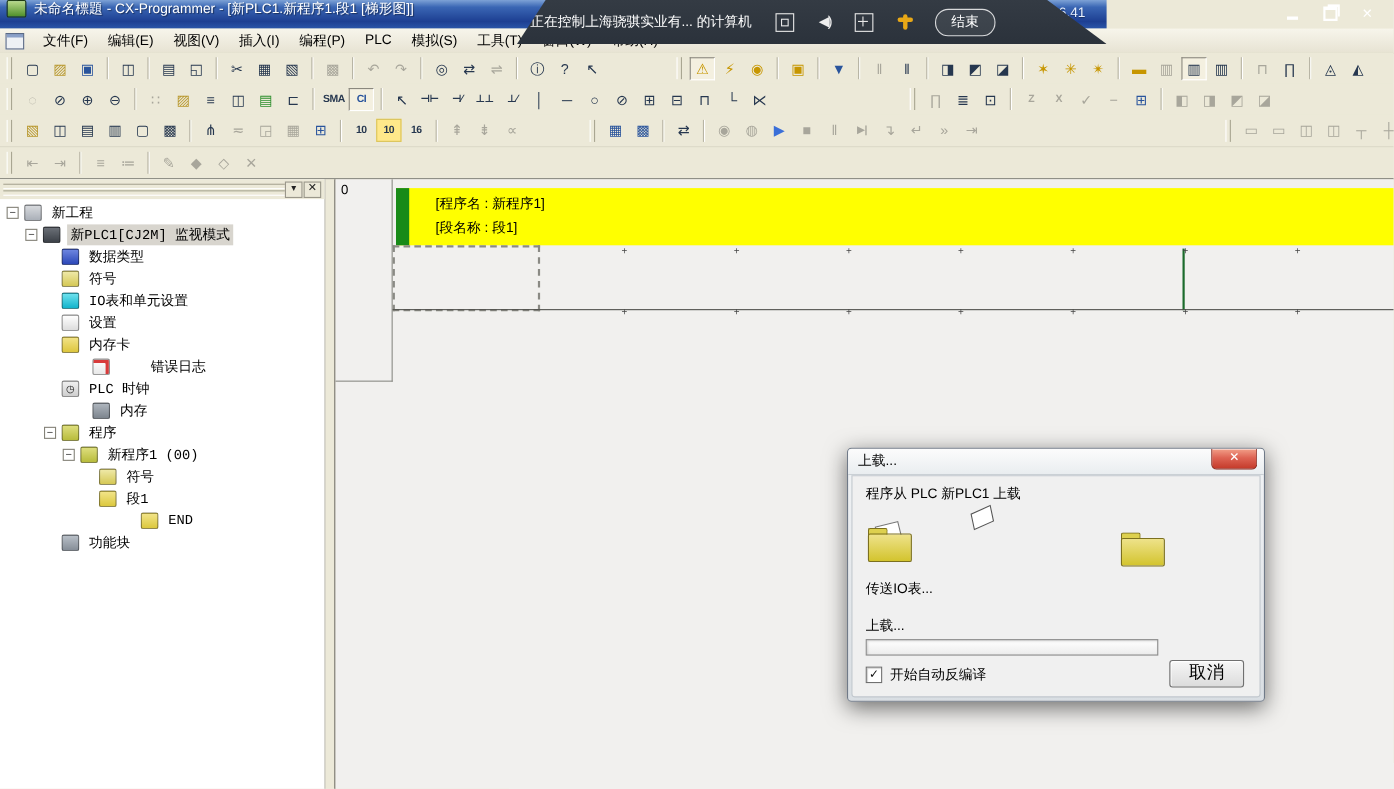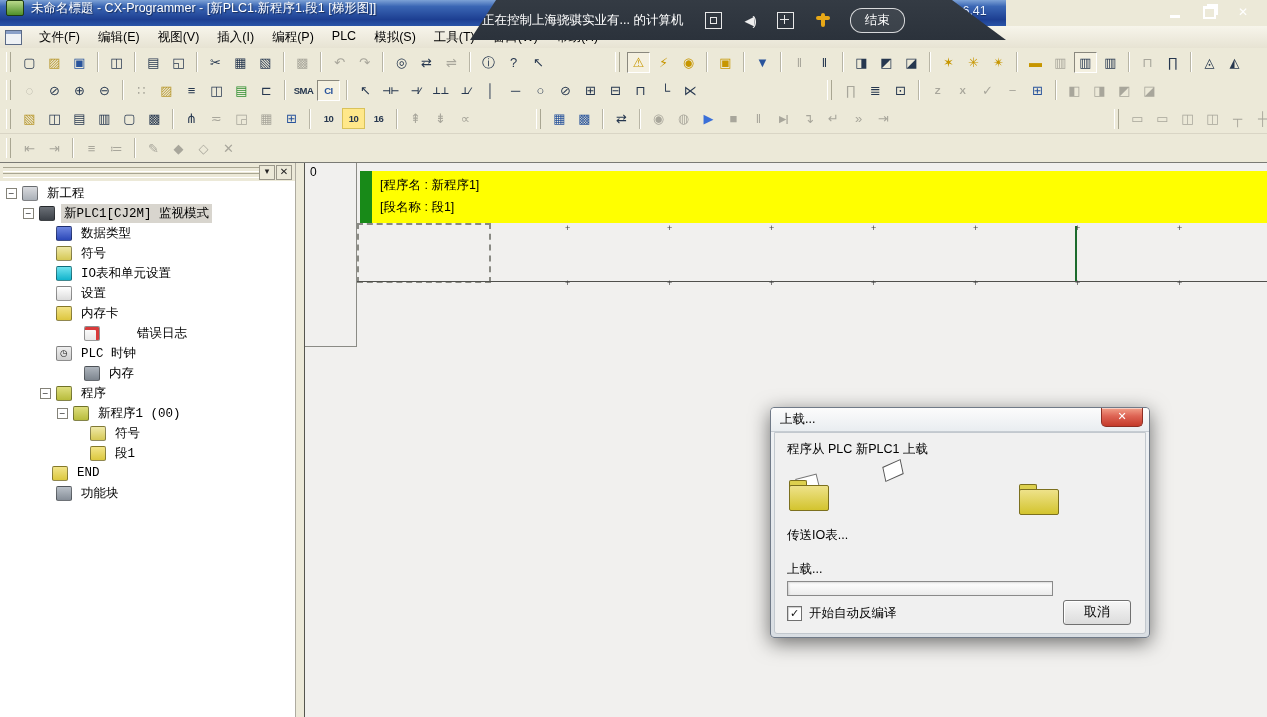--- a/index.html
+++ b/index.html
@@ -72,21 +72,21 @@
   .ti-memory{background:linear-gradient(#aeb5bd,#7d858e);}
   .ti-program{background:linear-gradient(#dede7e,#b8bc3c);}
   .ti-newprog{background:linear-gradient(#dede7e,#b8bc3c);}
   .ti-section{background:linear-gradient(#f2e489,#dcc83e);}
   .ti-fb{background:linear-gradient(#b9c0c8,#868e98);}
   #splitter{position:absolute;left:296px;top:0;width:9px;height:555px;background:#ece9d8;border-right:1px solid #55554f;box-sizing:border-box;}
   
   #ladder{position:absolute;left:305px;top:0;width:962px;height:555px;background:#f1f0ee;}
   #rung-cell{position:absolute;left:0;top:0;width:52px;height:184px;border-right:1px solid #8b8b85;border-bottom:1px solid #8b8b85;box-sizing:border-box;}
   #rung-number{position:absolute;left:5px;top:2px;font-size:12px;}
-  #banner{position:absolute;left:55px;top:8px;width:907px;height:52px;background:#ffff00;display:flex;}
+  #banner{position:absolute;left:55px;top:8px;width:907px;height:52px;background:#ffff00;display:flex;gap:16px;}
   #banner-bar{width:12px;height:52px;background:#188a18;flex:none;}
   #banner-text{padding:3px 0 0 8px;font-size:12.5px;line-height:22px;white-space:nowrap;}
   #sel-cell{position:absolute;left:52px;top:60px;width:134px;height:60px;border:2px dashed #8a8a84;box-sizing:border-box;}
   .lmark{position:absolute;font-size:9px;color:#444;line-height:6px;}
   #green-line{position:absolute;left:770px;top:63px;width:2px;height:56px;background:#1c6b2c;}
   #h-line{position:absolute;left:52px;top:118px;right:0;height:1px;background:#50504c;}
   
   #overlay{position:absolute;left:460px;top:0;width:560px;height:40px;z-index:60;
     clip-path:polygon(36px 0,492px 0,546px 100%,10px 100%);
     background:linear-gradient(#343b44,#2b323b);display:flex;align-items:center;color:#fff;padding:0;box-sizing:border-box;}
@@ -124,21 +124,21 @@
     transform:rotate(-24deg) skewX(-12deg);}
   #dlg-transfer{position:absolute;left:12px;top:94px;font-size:12.5px;}
   #dlg-upload{position:absolute;left:12px;top:128px;font-size:12.5px;}
   #dlg-progress{position:absolute;left:12px;top:148px;width:264px;height:13px;border:1px solid #8a8a8a;
     background:linear-gradient(#fff,#ececec);box-shadow:inset 1px 1px 2px rgba(0,0,0,.15);}
   #dlg-checkrow{position:absolute;left:12px;top:172px;display:flex;align-items:center;}
   #dlg-checkbox{width:13px;height:13px;background:#fff;border:1px solid #707070;font-size:11px;font-weight:bold;
     line-height:12px;text-align:center;color:#111;margin-right:7px;box-shadow:inset 1px 1px 1px rgba(0,0,0,.2);}
   #dlg-checklabel{font-size:12.5px;}
   #dlg-cancel{position:absolute;left:288px;top:167px;width:66px;height:23px;border:1px solid #707070;border-radius:3px;
-    background:linear-gradient(#f6f6f6,#dcdcdc);font-size:13px;text-align:center;line-height:21px;box-shadow:1px 1px 0 #fff inset;}
+    background:linear-gradient(#f6f6f6,#dcdcdc);font-size:16px;text-align:center;line-height:21px;box-shadow:1px 1px 0 #fff inset;}
 </style>
 </head>
 <body>
 
 <div id="titlebar">
   <div id="title-icon"></div>
   <div id="window-title">未命名標題 - CX-Programmer - [新PLC1.新程序1.段1 [梯形图]]</div>
 </div>
 <div id="ip-fragment">.16.41</div>
 <div id="win-controls">
@@ -404,21 +404,21 @@
         <div class="trow" style="padding-left: 74px;">
           <span class="texp ghost"></span>
           <span class="ticon ti-symbol"></span>
           <span class="tlabel">符号</span>
         </div>
         <div class="trow" style="padding-left: 74px;">
           <span class="texp ghost"></span>
           <span class="ticon ti-section"></span>
           <span class="tlabel">段1</span>
         </div>
-        <div class="trow" style="padding-left: 36px;">
+        <div class="trow" style="padding-left: 112px;">
           <span class="texp ghost"></span>
           <span class="ticon ti-section"></span>
           <span class="tlabel">END</span>
         </div>
         <div class="trow" style="padding-left: 40px;">
           <span class="texp ghost"></span>
           <span class="ticon ti-fb"></span>
           <span class="tlabel">功能块</span>
         </div>
       </div>

